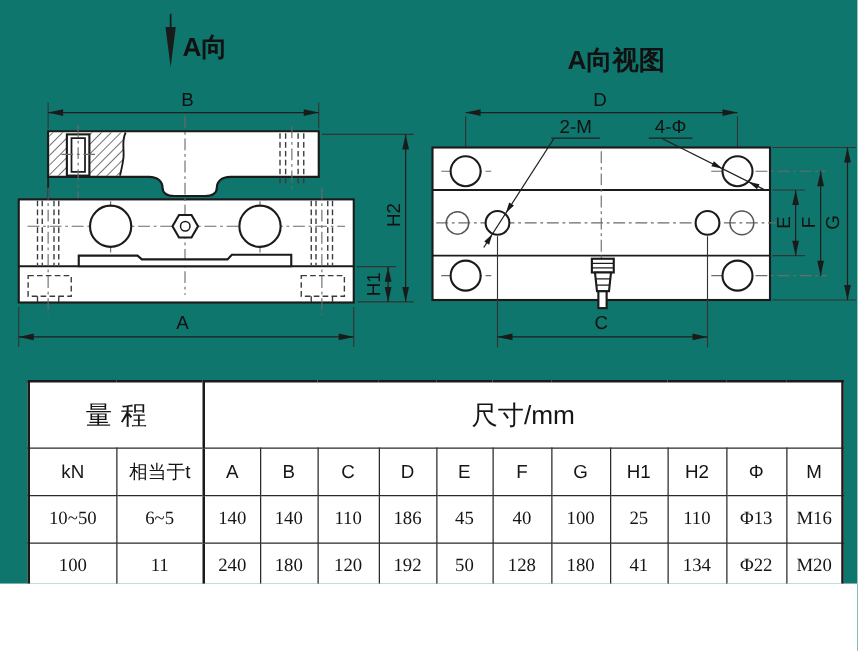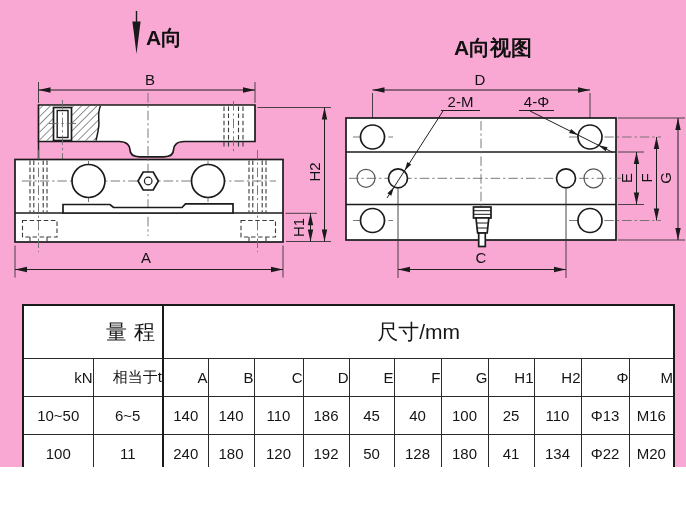--- a/index.html
+++ b/index.html
@@ -1,36 +1,36 @@
 <!DOCTYPE html>
 <html><head>
 <meta charset="utf-8">
 <style>
   html,body{margin:0;padding:0;background:#fff;}
-  .page{position:relative;width:686px;height:467px;background:#f9a8d4;overflow:hidden;
+  .page{position:relative;width:686px;height:467px;background:#0f766e;overflow:hidden;
         font-family:"Liberation Sans",sans-serif;}
   svg{position:absolute;left:0;top:0;}
   svg text{text-anchor:middle;}
   .lbl{font:15px "Liberation Sans",sans-serif;fill:#111;}
   .big{font:bold 21px "Liberation Sans",sans-serif;fill:#111;}
   .ol{fill:#fff;stroke:#1b1b1b;stroke-width:1.7;stroke-linejoin:miter;}
   .ol2{fill:none;stroke:#1b1b1b;stroke-width:1.5;}
   .dim{stroke:#1f1f1f;stroke-width:1;fill:none;}
   .ext{stroke:#333;stroke-width:0.9;fill:none;}
   .hid{stroke:#3a3a3a;stroke-width:1.1;fill:none;stroke-dasharray:4.5 2.6;}
   .cl{stroke:#6b6b6b;stroke-width:0.9;fill:none;stroke-dasharray:9.5 3 2.2 3;}
   .arr{fill:#1a1a1a;stroke:none;}
   .dim-table{position:absolute;left:22px;top:304px;width:651px;border-collapse:collapse;
              table-layout:fixed;background:#fff;color:#151515;border:2px solid #1a1a1a;}
   .dim-table th,.dim-table td{border:1px solid #2a2a2a;text-align:center;vertical-align:middle;
              font-weight:normal;font-size:15px;padding:0;overflow:hidden;}
   .dim-table .big-h{font-size:21px;height:52px;}
-  .dim-table .sp{letter-spacing:7px;text-indent:7px;text-align:right;}
-  .dim-table thead tr+tr th{height:37px;text-align:right;}
-  .dim-table tbody td{height:37px;}
+  .dim-table .sp{letter-spacing:7px;text-indent:7px;}
+  .dim-table thead tr+tr th{height:37px;}
+  .dim-table tbody td{height:37px;font-family:Liberation Serif, serif;}
   .div-r{border-right:2px solid #1a1a1a !important;}
 </style>
 </head>
 <body>
 
 <div class="page">
 
 <svg width="686" height="302" viewBox="0 0 686 302">
   <defs>
     <marker id="arw" markerWidth="13" markerHeight="8" refX="12.5" refY="4" orient="auto-start-reverse" markerUnits="userSpaceOnUse">

